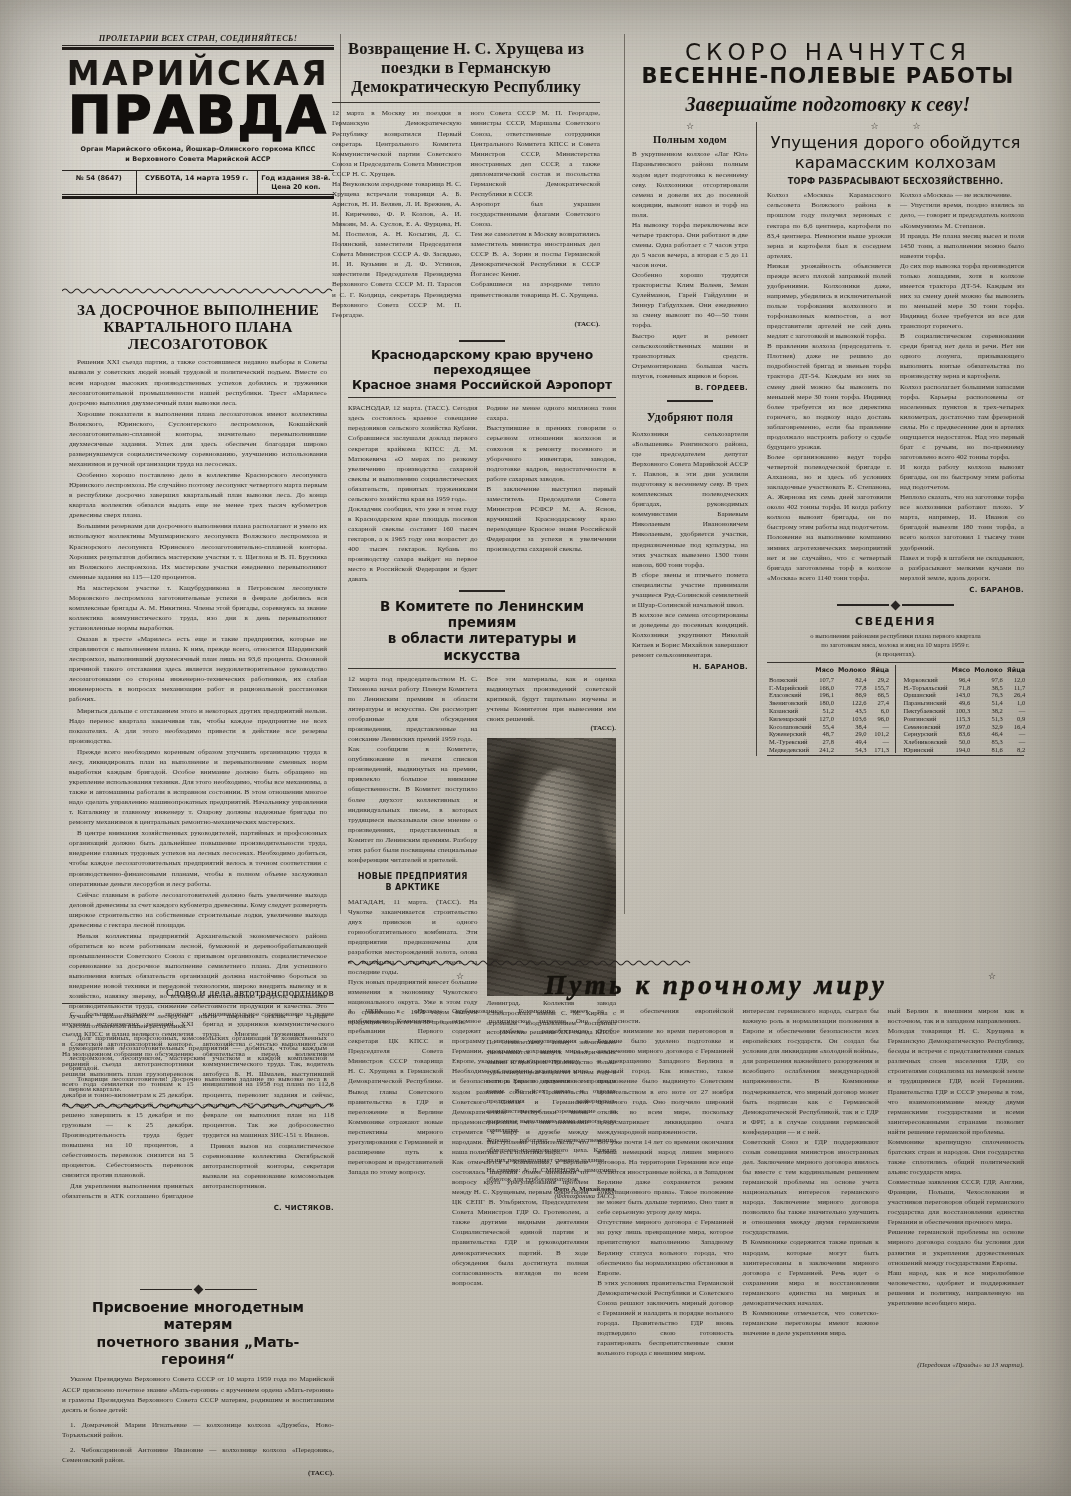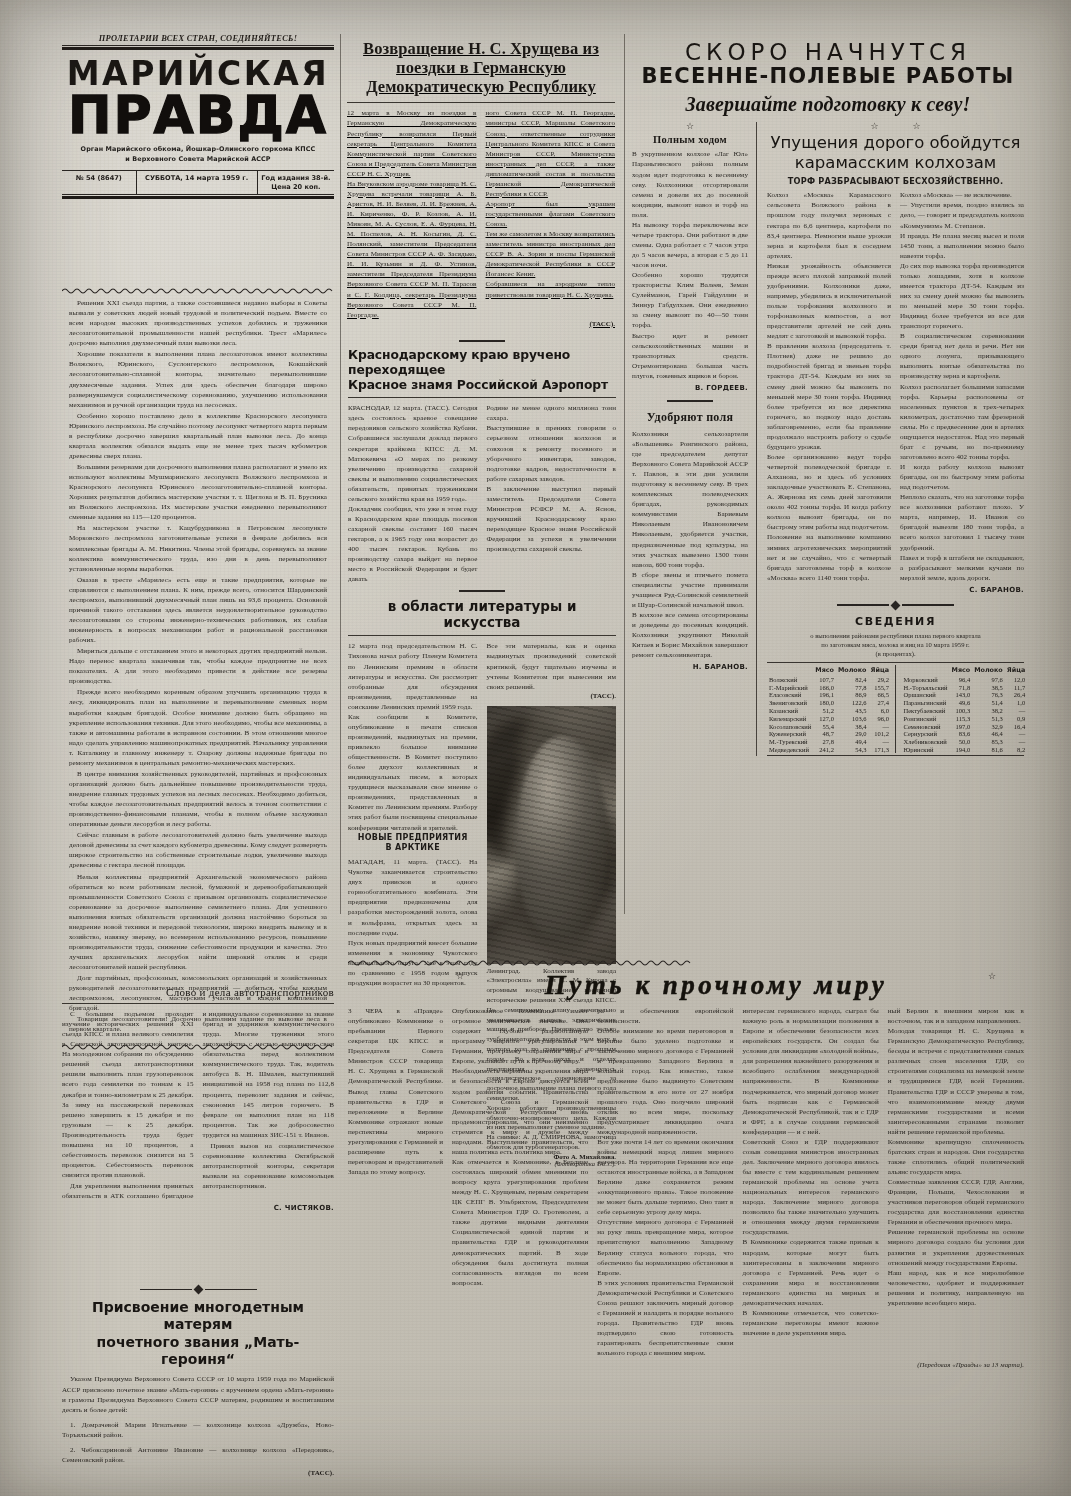--- a/index.html
+++ b/index.html
@@ -55,21 +55,21 @@
 
   .hr-short{width:46px;height:2px;background:#2b2724;margin:6px auto;}
   .diamond-rule{display:flex;align-items:center;justify-content:center;margin:7px 0 6px;}
   .diamond-rule i{display:block;height:1.6px;width:52px;background:#2b2724;}
   .diamond-rule b{display:block;width:7px;height:7px;background:#2b2724;transform:rotate(45deg);margin:0 3px;}
 
   
   .h-serif-c{font-family:"Liberation Serif",serif;font-weight:bold;text-align:center;color:#1c1916;}
 
   .hd-khr{font-size:16.5px;line-height:1.14;letter-spacing:.1px;}
-  .hd-krasnodar{font-family:"DejaVu Sans",sans-serif;font-weight:bold;text-align:left;
+  .hd-krasnodar{font-family:"DejaVu Sans",sans-serif;font-weight:bold;text-align:center;
     font-size:12.3px;line-height:1.2;color:#1b1815;letter-spacing:-.1px;}
   .hd-komitet{font-family:"DejaVu Sans",sans-serif;font-weight:bold;text-align:center;
     font-size:13.5px;line-height:1.2;color:#1b1815;}
   .hd-spring1{font-family:"DejaVu Sans",sans-serif;font-weight:normal;text-align:center;
     font-size:23px;letter-spacing:5px;color:#191613;line-height:1.1;}
   .hd-spring2{font-family:"DejaVu Sans",sans-serif;font-weight:bold;text-align:center;
     font-size:21px;letter-spacing:1.2px;color:#191613;line-height:1.1;}
   .hd-spring3{font-family:"Liberation Serif",serif;font-style:italic;font-weight:bold;
     text-align:center;font-size:20px;color:#191613;line-height:1.2;letter-spacing:.2px;}
   .hd-upush{font-family:"DejaVu Sans",sans-serif;font-weight:normal;text-align:center;
@@ -148,20 +148,21 @@
   </div>
 
   <div class="vline" style="left:278px;top:0;height:880px;"></div>
   <div class="vline" style="left:562px;top:0;height:880px;"></div>
 
   <div class="col" style="left:0;top:246px;width:272px;">
     <svg width="272" height="7" viewBox="0 0 272 7" preserveAspectRatio="none">
       <path d="M0 4 Q3 0 6 4 T12 4 T18 4 T24 4 T30 4 T36 4 T42 4 T48 4 T54 4 T60 4 T66 4 T72 4 T78 4 T84 4 T90 4 T96 4 T102 4 T108 4 T114 4 T120 4 T126 4 T132 4 T138 4 T144 4 T150 4 T156 4 T162 4 T168 4 T174 4 T180 4 T186 4 T192 4 T198 4 T204 4 T210 4 T216 4 T222 4 T228 4 T234 4 T240 4 T246 4 T252 4 T258 4 T264 4 T270 4" fill="none" stroke="#2b2724" stroke-width="1.1"></path>
     </svg>
     <div style="position:relative;padding:0 7px;">
+      <div class="lead-h">ЗА ДОСРОЧНОЕ ВЫПОЛНЕНИЕ КВАРТАЛЬНОГО ПЛАНА ЛЕСОЗАГОТОВОК</div>
       <div class="bodytext tight">
         <p>Решения XXI съезда партии, а также состоявшиеся недавно выборы в Советы вызвали у советских людей новый трудовой и политический подъем. Вместе со всем народом высоких производственных успехов добились и труженики лесозаготовительной промышленности нашей республики. Трест «Марилес» досрочно выполнил двухмесячный план вывозки леса.</p>
         <p>Хорошие показатели в выполнении плана лесозаготовок имеют коллективы Волжского, Юринского, Суслонгерского леспромхозов, Кокшайский лесозаготовительно-сплавной конторы, значительно перевыполнившие двухмесячные задания. Успех для здесь обеспечен благодаря широко развернувшемуся социалистическому соревнованию, улучшению использования механизмов и ручной организации труда на лесосеках.</p>
         <p>Особенно хорошо поставлено дело в коллективе Краснорского лесопункта Юринского леспромхоза. Не случайно поэтому лесопункт четвертого марта первым в республике досрочно завершил квартальный план вывозки леса. До конца квартала коллектив обязался выдать еще не менее трех тысяч кубометров древесины сверх плана.</p>
         <p>Большими резервами для досрочного выполнения плана располагают и умело их используют коллективы Мушмаринского лесопункта Волжского леспромхоза и Краснорского лесопункта Юринского лесозаготовительно-сплавной конторы. Хороших результатов добились мастерские участки т. т. Щеглова и В. П. Брусника из Волжского леспромхоза. Их мастерские участки ежедневно перевыполняют сменные задания на 115—120 процентов.</p>
         <p>На мастерском участке т. Кацубрудникова в Петровском лесопункте Морковского леспромхоза заготовительные успехи в феврале добились вся комплексные бригады А. М. Никитина. Члены этой бригады, соревнуясь за звание коллектива коммунистического труда, изо дня в день перевыполняют установленные нормы выработки.</p>
         <p>Оказав в тресте «Марилес» есть еще и такие предприятия, которые не справляются с выполнением плана. К ним, прежде всего, относится Шардинский леспромхоз, выполнивший двухмесячный план лишь на 93,6 процента. Основной причиной такого отставания здесь является неудовлетворительное руководство лесозаготовками со стороны инженерно-технических работников, их слабая инженерность в вопросах механизации работ и рациональной расстановки рабочих.</p>
         <p>Мириться дальше с отставанием этого и некоторых других предприятий нельзя. Надо перенос квартала заканчивая так, чтобы каждое предприятие не всех показателях. А для этого необходимо привести в действие все резервы производства.</p>
         <p>Прежде всего необходимо коренным образом улучшить организацию труда в лесу, ликвидировать план на выполнение и перевыполнение сменных норм выработки каждым бригадой. Особое внимание должно быть обращено на укрепление использования техники. Для этого необходимо, чтобы все механизмы, а также и автомашины работали в исправном состоянии. В этом отношении многое надо сделать управлению машинопрокатных предприятий. Начальнику управления т. Каталкину и главному инженеру т. Озарову должны надежные бригады по ремонту механизмов в центральных ремонтно-механических мастерских.</p>
         <p>В центре внимания хозяйственных руководителей, партийных и профсоюзных организаций должно быть дальнейшее повышение производительности труда, внедрение главных трудовых успехов на лесных лесосеках. Необходимо добиться, чтобы каждое лесозаготовительных предприятий велось в точном соответствии с производственно-финансовыми планами, чтобы в полном объеме заслуживал оперативные деньги лесорубов и лесу работы.</p>
@@ -196,21 +197,21 @@
     <div class="hd-mat">Присвоение многодетным матерям</div>
     <div class="hd-mat">почетного звания „Мать-героиня“</div>
     <div class="bodytext" style="margin-top:6px;">
       <p>Указом Президиума Верховного Совета СССР от 10 марта 1959 года по Марийской АССР присвоено почетное звание «Мать-героиня» с вручением ордена «Мать-героиня» и грамоты Президиума Верховного Совета СССР матерям, родившим и воспитавшим десять и более детей:</p>
       <p style="margin-top:5px;">1. Домрачевой Марии Игнатьевне — колхознице колхоза «Дружба», Ново-Торъяльский район.</p>
       <p style="margin-top:5px;">2. Чебоксариновой Антонине Ивановне — колхознице колхоза «Передовик», Семеновский район.</p>
       <div class="tass" style="margin-top:4px;">(ТАСС).</div>
     </div>
   </div>
 
-  <div class="col" style="left:285px;top:6px;width:268px;text-decoration:underline;">
+  <div class="col" style="left:270px;top:6px;width:268px;">
     <div class="h-serif-c hd-khr">Возвращение Н. С. Хрущева из поездки в Германскую Демократическую Республику</div>
     <div class="hline" style="position:relative;margin:6px 0 5px;"></div>
     <div style="display:flex;gap:9px;">
       <div class="bodytext" style="flex:1;white-space:pre-line;">12 марта в Москву из поездки в Германскую Демократическую Республику возвратился Первый секретарь Центрального Комитета Коммунистической партии Советского Союза и Председатель Совета Министров СССР Н. С. Хрущев.
 На Внуковском аэродроме товарища Н. С. Хрущева встречали товарищи А. Б. Аристов, Н. И. Беляев, Л. И. Брежнев, А. И. Кириченко, Ф. Р. Козлов, А. И. Микоян, М. А. Суслов, Е. А. Фурцева, Н. М. Поспелов, А. Н. Косыгин, Д. С. Полянский, заместители Председателя Совета Министров СССР А. Ф. Засядько, И. И. Кузьмин и Д. Ф. Устинов, заместители Председателя Президиума Верховного Совета СССР М. П. Тарасов и С. Г. Колдица, секретарь Президиума Верховного Совета СССР М. П. Георгадзе.</div>
       <div class="bodytext" style="flex:1;white-space:pre-line;">ного Совета СССР М. П. Георгадзе, министры СССР, Маршалы Советского Союза, ответственные сотрудники Центрального Комитета КПСС и Совета Министров СССР, Министерства иностранных дел СССР, а также дипломатический состав и посольства Германской Демократической Республики в СССР.
 Аэропорт был украшен государственными флагами Советского Союза.
 Тем же самолетом в Москву возвратились заместитель министра иностранных дел СССР В. А. Зорин и послы Германской Демократической Республики в СССР Йогансес Кениг.
 Собравшиеся на аэродроме тепло приветствовали товарища Н. С. Хрущева.</div>
     </div>
@@ -226,27 +227,28 @@
       <div class="bodytext" style="flex:1;white-space:pre-line;">КРАСНОДАР, 12 марта. (ТАСС). Сегодня здесь состоялось краевое совещание передовиков сельского хозяйства Кубани. Собравшиеся заслушали доклад первого секретаря крайкома КПСС Д. М. Матюкевича «О мерах по резкому увеличению производства сахарной свеклы и выполнению социалистических обязательств, принятых тружениками сельского хозяйства края на 1959 год».
 Докладчик сообщил, что уже в этом году в Краснодарском крае площадь посевов сахарной свеклы составит 160 тысяч гектаров, а к 1965 году она возрастет до 400 тысяч гектаров. Кубань по производству сахара выйдет на первое место в Российской Федерации и будет давать</div>
       <div class="bodytext" style="flex:1;white-space:pre-line;">Родине не менее одного миллиона тонн сахара.
 Выступившие в прениях говорили о серьезном отношении колхозов и совхозов к ремонту посевного и уборочного инвентаря, заводов, подготовке кадров, недостаточности в работе сахарных заводов.
 В заключение выступил первый заместитель Председателя Совета Министров РСФСР М. А. Яснов, вручивший Краснодарскому краю переходящее Красное знамя Российской Федерации за успехи в увеличении производства сахарной свеклы.</div>
     </div>
   </div>
 
   <div class="col" style="left:286px;top:556px;width:268px;">
     <div class="hr-short" style="margin:0 auto 6px;"></div>
+    <div class="hd-komitet">В Комитете по Ленинским премиям</div>
     <div class="hd-komitet">в области литературы и искусства</div>
     <div class="hline" style="position:relative;margin:5px 0 5px;"></div>
     <div style="display:flex;gap:9px;">
       <div style="flex:1;">
         <div class="bodytext" style="white-space:pre-line;">12 марта под председательством Н. С. Тихонова начал работу Пленум Комитета по Ленинским премиям в области литературы и искусства. Он рассмотрит отобранные для обсуждения произведения, представленные на соискание Ленинских премий 1959 года.
 Как сообщили в Комитете, опубликование в печати списков произведений, выдвинутых на премии, привлекло большое внимание общественности. В Комитет поступило более двухсот коллективных и индивидуальных писем, в которых трудящиеся высказывали свое мнение о произведениях, представленных в Комитет по Ленинским премиям. Разбору этих работ были посвящены специальные конференции читателей и зрителей.</div>
-        <div class="hd-novye" style="margin-top:0;">НОВЫЕ ПРЕДПРИЯТИЯ</div>
+        <div class="hd-novye" style="margin-top:7px;">НОВЫЕ ПРЕДПРИЯТИЯ</div>
         <div class="hd-novye">В АРКТИКЕ</div>
         <div class="bodytext" style="white-space:pre-line;margin-top:3px;">МАГАДАН, 11 марта. (ТАСС). На Чукотке заканчивается строительство двух приисков и одного горнообогатительного комбината. Эти предприятия предназначены для разработки месторождений золота, олова и вольфрама, открытых здесь за последние годы.
 Пуск новых предприятий внесет большие изменения в экономику Чукотского национального округа. Уже в этом году по сравнению с 1958 годом выпуск продукции возрастет на 30 процентов.</div>
       </div>
       <div style="flex:1;">
         <div class="bodytext" style="white-space:pre-line;">Все эти материалы, как и оценка выдвинутых произведений советской критикой, будут тщательно изучены и учтены Комитетом при вынесении им своих решений.</div>
         <div class="tass">(ТАСС).</div>
 
         <div class="photo" style="margin-top:6px;">
           <div class="blob" style="left:-20px;top:10px;width:120px;height:150px;background:#2e2b26;opacity:.75;"></div>

